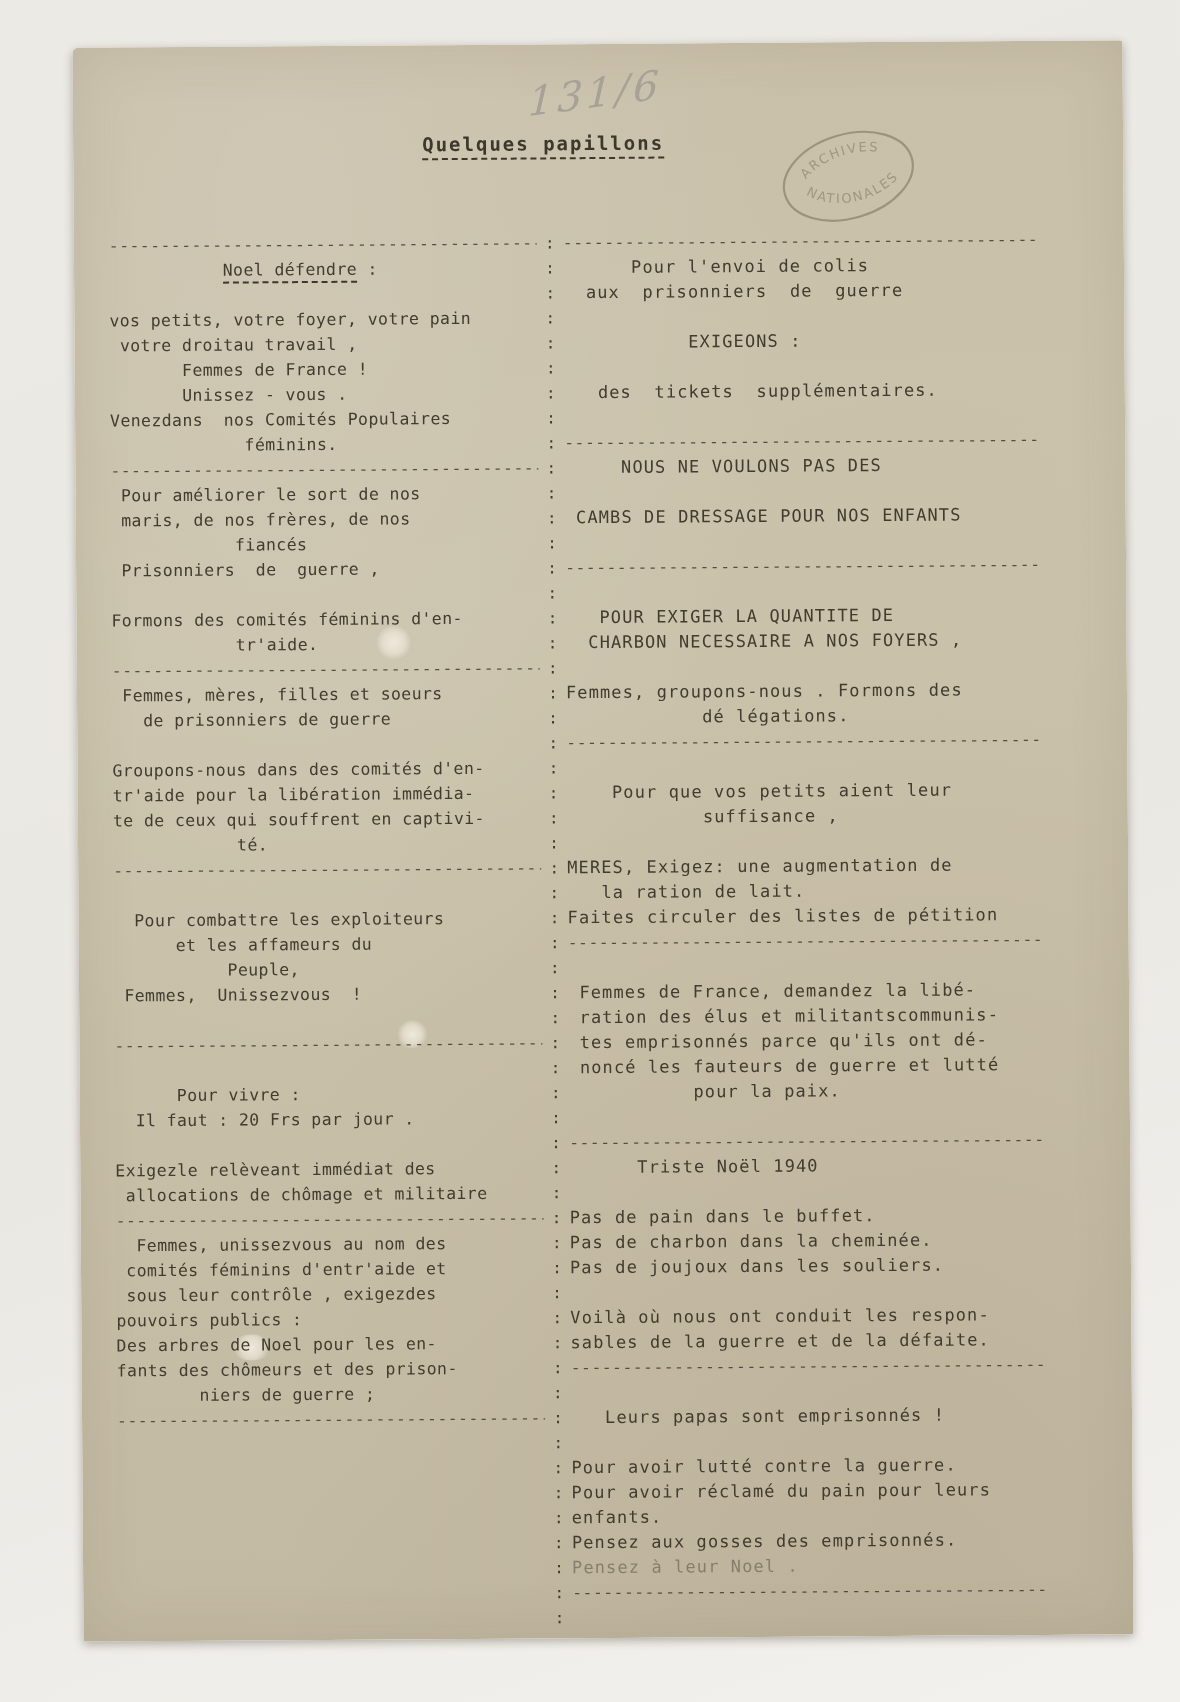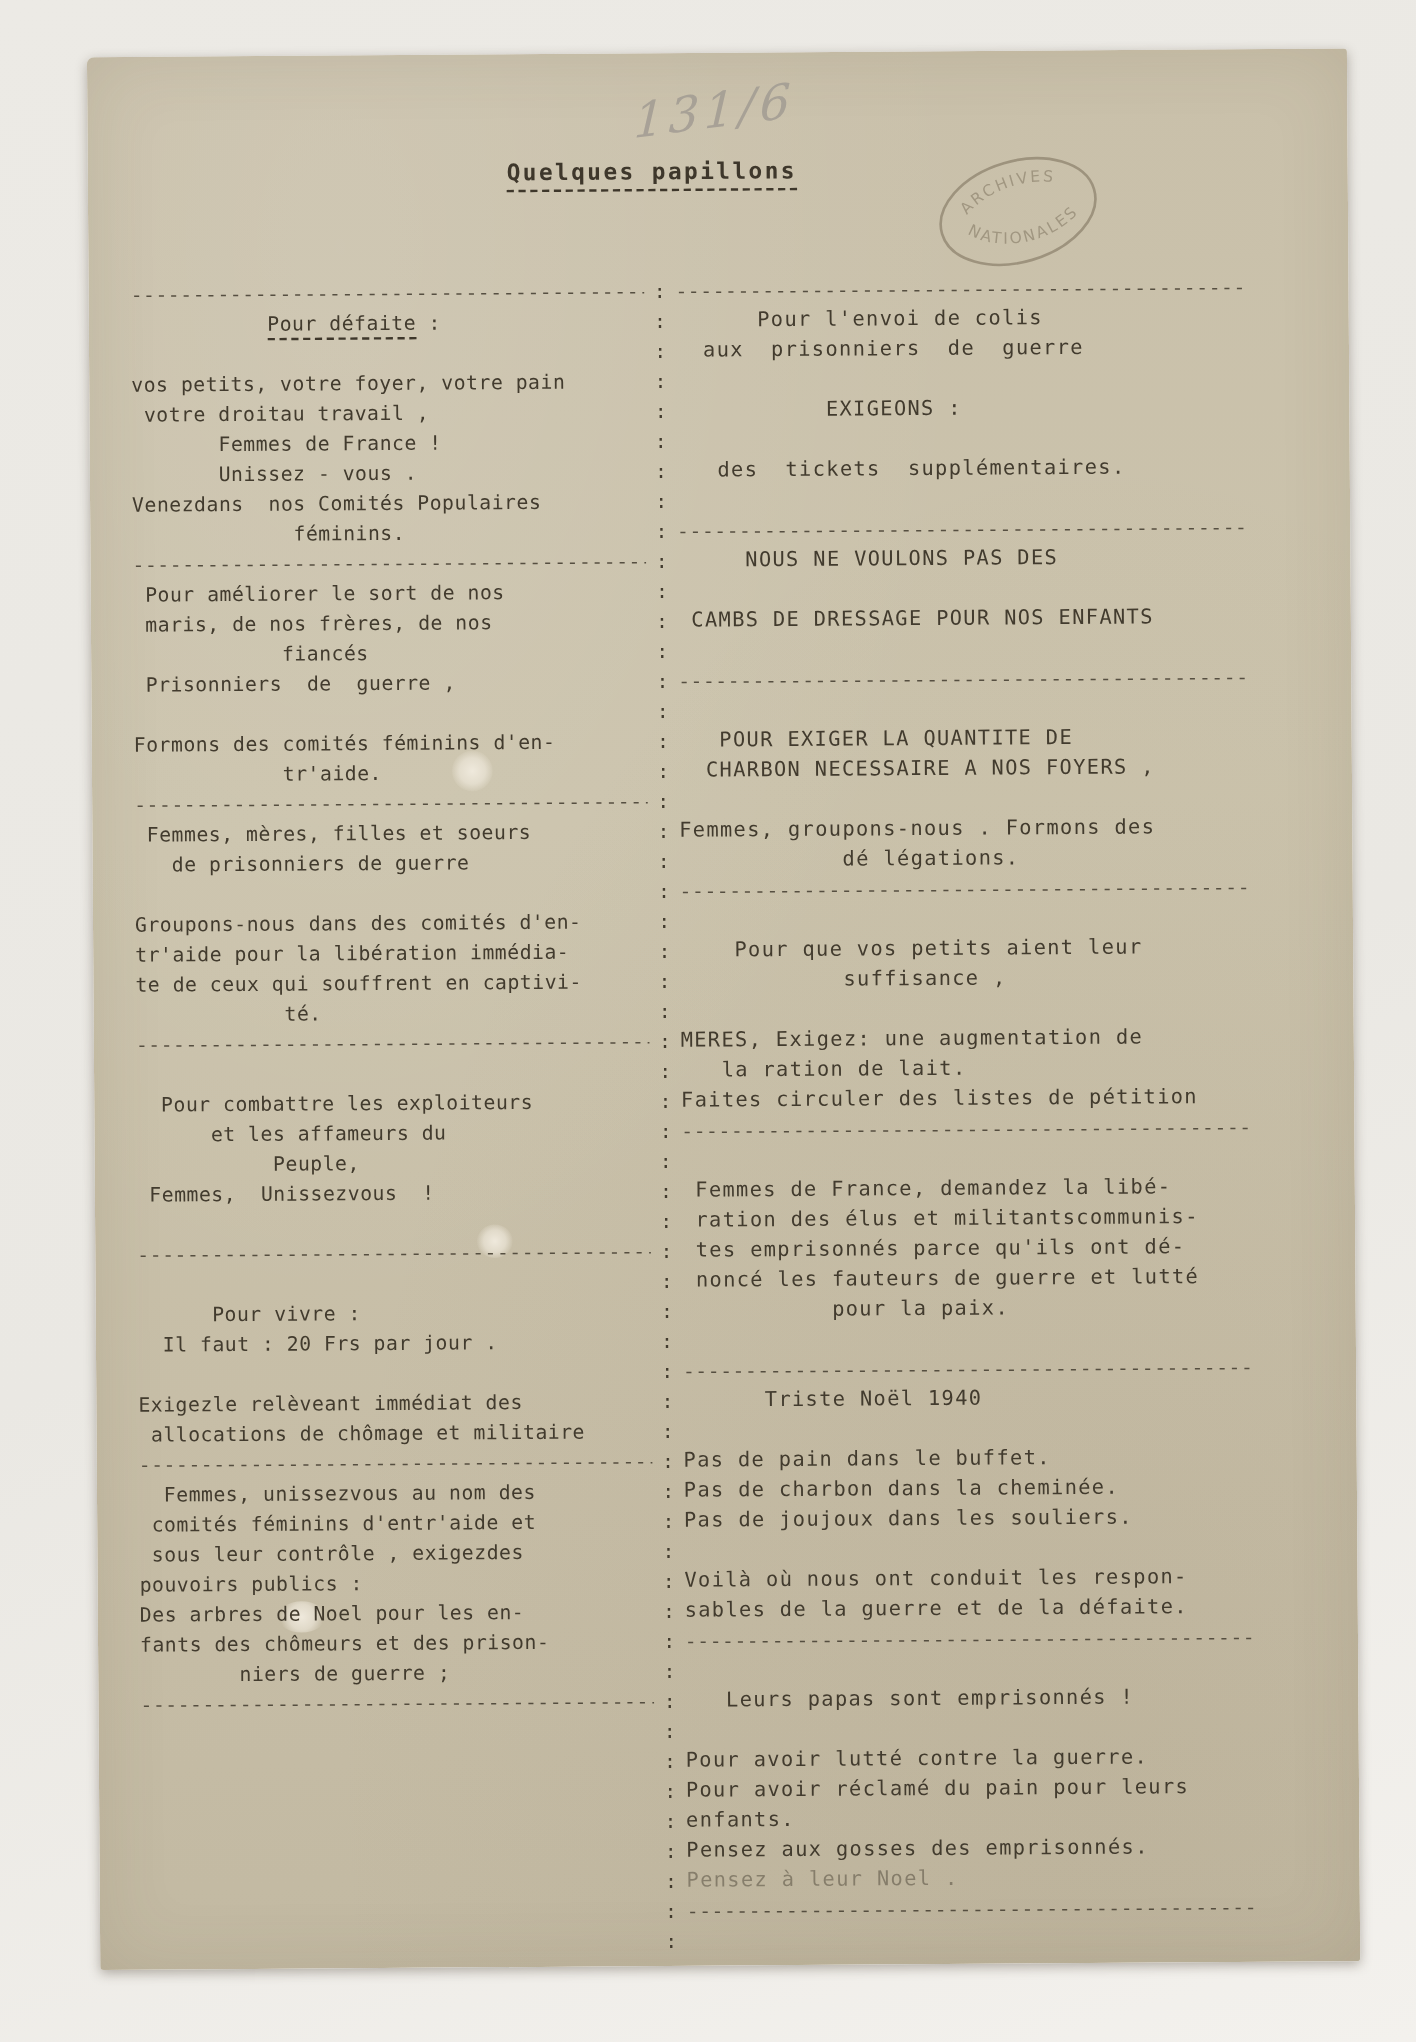--- a/index.html
+++ b/index.html
@@ -85,21 +85,21 @@
       </text>
       <text font-size="13" letter-spacing="2" fill="rgba(110,98,78,.6)" font-family="DejaVu Sans, sans-serif">
         <textPath href="#arcBottom" startOffset="50%" text-anchor="middle">NATIONALES</textPath>
       </text>
     </svg>
 
     <div class="columns">
       <div class="col col-left" id="col-left">
           <div class="sep">------------------------------------------</div>
           <div class="block">
-            <div class="line"><span>           </span><span class="heading-underline">Pour défaite</span><span> :</span></div>
+            <div class="line"><span>           </span><span class="heading-underline">Noel défendre</span><span> :</span></div>
             <div class="line"> </div>
             <div class="line">vos petits, votre foyer, votre pain</div>
             <div class="line"> votre droitau travail ,</div>
             <div class="line">       Femmes de France !</div>
             <div class="line">       Unissez - vous .</div>
             <div class="line">Venezdans  nos Comités Populaires</div>
             <div class="line">             féminins.</div>
           </div>
           <div class="sep">------------------------------------------</div>
           <div class="block">

